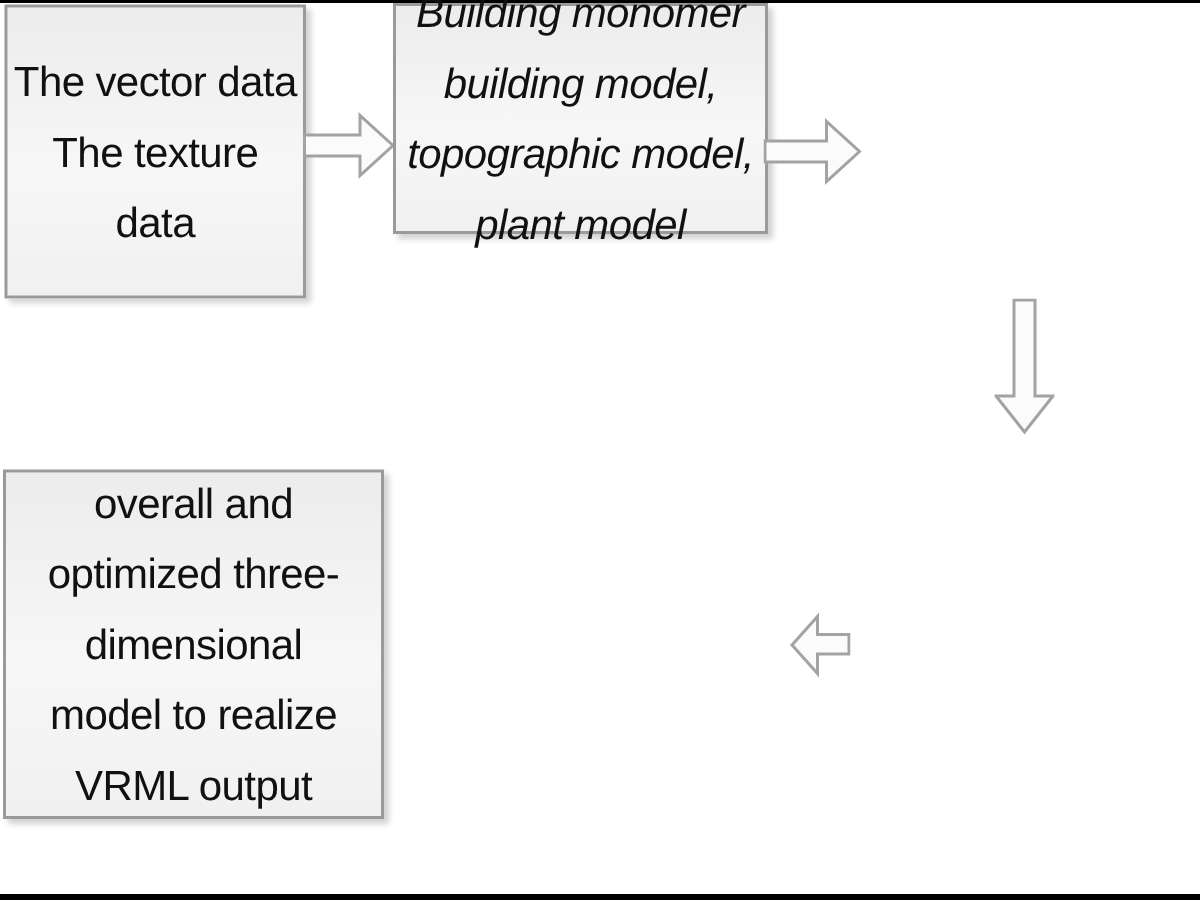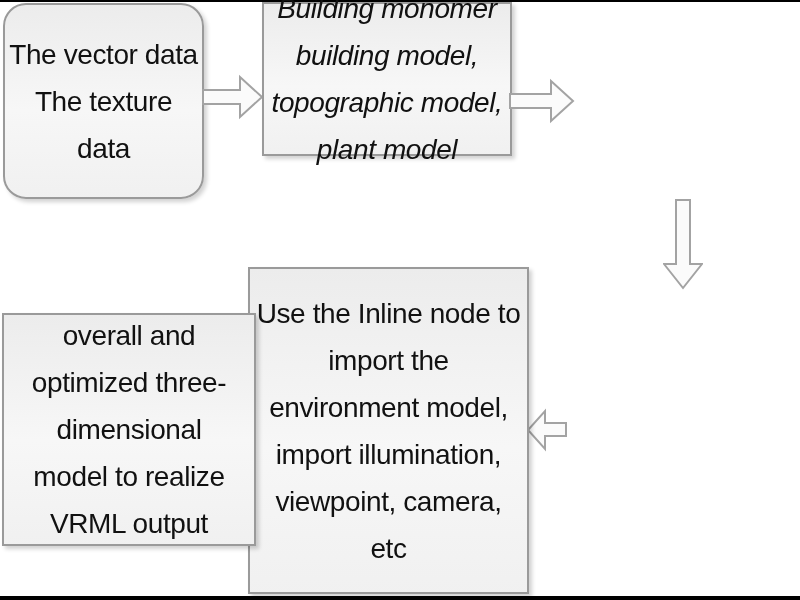--- a/index.html
+++ b/index.html
@@ -32,21 +32,21 @@
     text-align: center;
     overflow: visible;
   }
   .node-text {
     white-space: pre-line;
     font-size: 28px;
     line-height: 47px;
     letter-spacing: -0.4px;
     color: var(--text, #111111);
   }
-  #node-1 { left: 3px;   top: 3px;   width: 201px; height: 196px; border-radius: 23px; }
+  #node-1 { left: 3px;   top: 3px;   width: 201px; height: 196px; }
   #node-2 { left: 262px; top: 2px;   width: 250px; height: 154px; font-style: italic; }
   #node-3 { left: 573px; top: 2px;   width: 210px; height: 198px; }
   #node-4 { left: 566px; top: 291px; width: 223px; height: 281px; }
   #node-5 { left: 248px; top: 267px; width: 281px; height: 327px; }
   #node-6 { left: 2px;   top: 313px; width: 254px; height: 233px; }
 
   .arrow { position: absolute; }
   .arrow polygon {
     fill: var(--arrow-fill, #fbfbfb);
     stroke: var(--arrow-stroke, #a3a3a3);
@@ -90,28 +90,20 @@
 
   <svg class="arrow" id="arrow-3" viewBox="0 0 40 91" aria-hidden="true">
     <polygon points="13,1 27,1 27,65 39,65 20,89 1,65 13,65"></polygon>
   </svg>
 
 
   <svg class="arrow" id="arrow-4" viewBox="0 0 41 44" aria-hidden="true">
     <polygon points="40,15 19,15 19,3 2,22 19,41 19,28 40,28"></polygon>
   </svg>
 
-  <div class="node" id="node-5">
-    <span class="node-text">Use the Inline node to
-import the
-environment model,
-import illumination,
-viewpoint, camera,
-etc</span>
-  </div>
 
   <svg class="arrow" id="arrow-5" viewBox="0 0 45 44" aria-hidden="true">
     <polygon points="44,15 20,15 20,3 2,22 20,41 20,28 44,28"></polygon>
   </svg>
 
   <div class="node" id="node-6">
     <span class="node-text">overall and
 optimized three-
 dimensional
 model to realize

